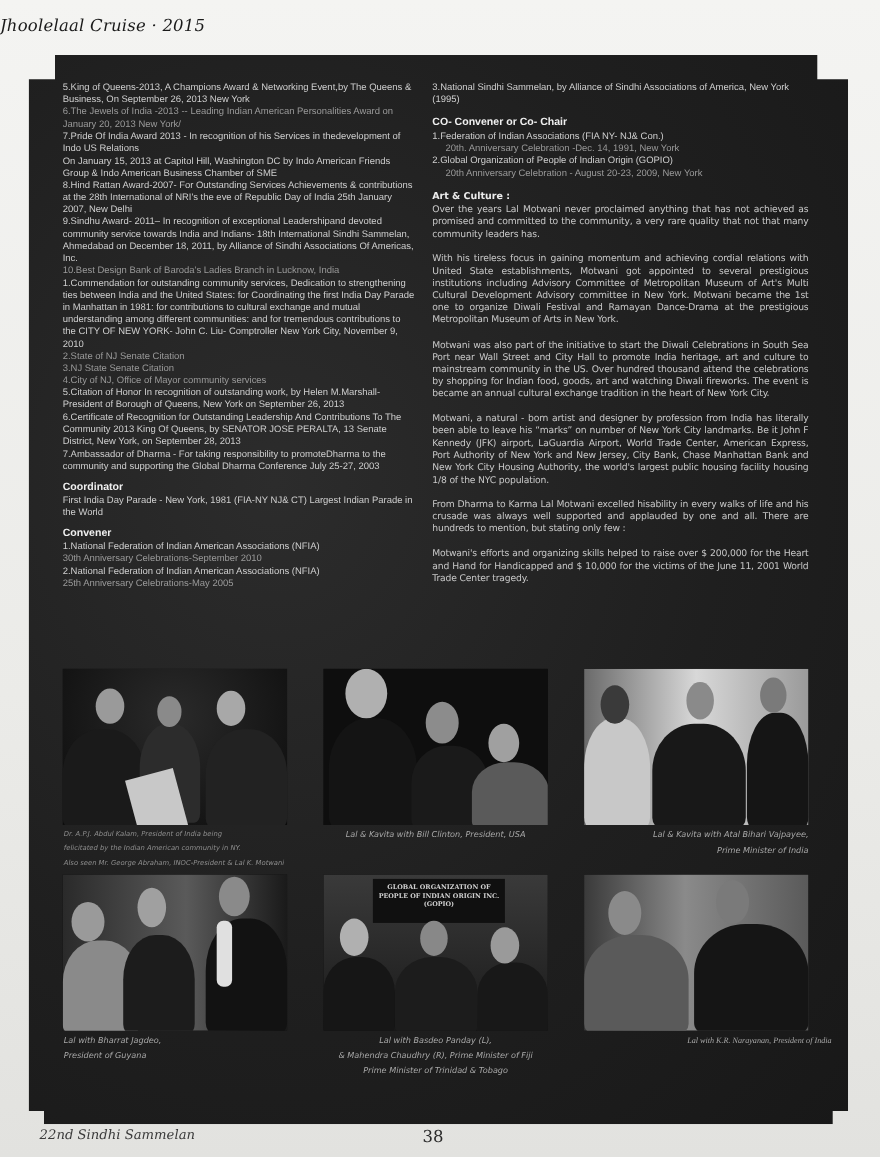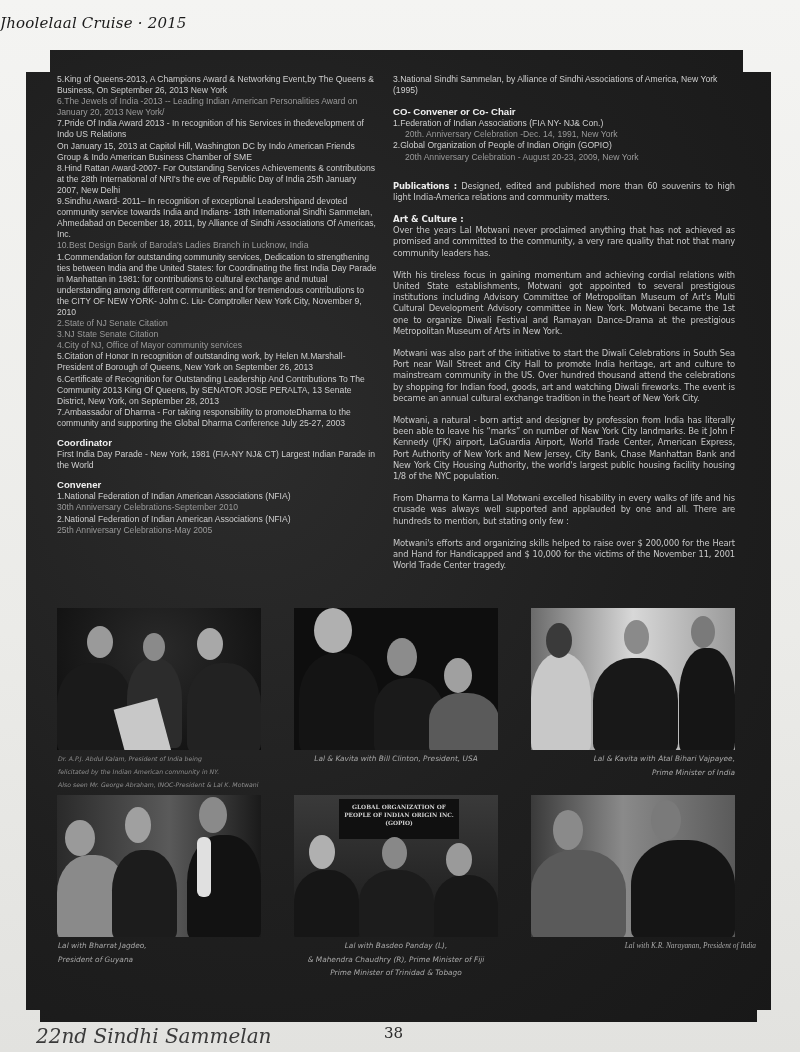--- a/index.html
+++ b/index.html
@@ -55,21 +55,21 @@
   .head { position: absolute; border-radius: 50%; }
   .caption {
     position: absolute; font-family: "DejaVu Sans", sans-serif; font-style: italic;
     font-size: 7.4px; line-height: 13.5px; color: #a8a8a8;
   }
   .caption.small { font-size: 6.2px; line-height: 13px; color: #8d8d8d; }
   .caption.right { text-align: right; }
   .caption.center { text-align: center; }
   .footer-left {
     position: absolute; left: 36px; top: 1024px; font-family: "DejaVu Serif", serif; font-style: italic;
-    font-size: 20px; color: #3a3a3a;
+    font-size: 12px; color: #3a3a3a;
   }
   .footer-page {
     position: absolute; left: 384px; top: 1024px; font-family: "DejaVu Serif", serif;
     font-size: 15px; color: #2a2a2a;
   }
 </style>
 </head>
 <body>
 
 <div class="page-header">Jhoolelaal Cruise · 2015</div>
@@ -109,29 +109,28 @@
 
 <div class="col-right">
   <p>3.National Sindhi Sammelan, by Alliance of Sindhi Associations of America, New York (1995)</p>
 
   <div class="h">CO- Convener or Co- Chair</div>
   <p>1.Federation of Indian Associations (FIA NY- NJ&amp; Con.)</p>
   <p class="dim">20th. Anniversary Celebration -Dec. 14, 1991, New York</p>
   <p>2.Global Organization of People of Indian Origin (GOPIO)</p>
   <p class="dim">20th Anniversary Celebration - August 20-23, 2009, New York</p>
 
-  <p class="prose" style="margin-top:18px;"><b>Publications :</b><span> Designed, edited and published more than 60 souvenirs to high light India-America relations and community matters.</span></p>
 
   <div class="prose-h">Art &amp; Culture :</div>
   <p class="prose first">Over the years Lal Motwani never proclaimed anything that has not achieved as promised and committed to the community, a very rare quality that not that many community leaders has.</p>
   <p class="prose">With his tireless focus in gaining momentum and achieving cordial relations with United State establishments, Motwani got appointed to several prestigious institutions including Advisory Committee of Metropolitan Museum of Art's Multi Cultural Development Advisory committee in New York. Motwani became the 1st one to organize Diwali Festival and Ramayan Dance-Drama at the prestigious Metropolitan Museum of Arts in New York.</p>
   <p class="prose">Motwani was also part of the initiative to start the Diwali Celebrations in South Sea Port near Wall Street and City Hall to promote India heritage, art and culture to mainstream community in the US. Over hundred thousand attend the celebrations by shopping for Indian food, goods, art and watching Diwali fireworks. The event is became an annual cultural exchange tradition in the heart of New York City.</p>
   <p class="prose">Motwani, a natural - born artist and designer by profession from India  has literally been able to leave his “marks” on number of New York City landmarks. Be it John F Kennedy (JFK) airport, LaGuardia Airport, World Trade Center, American Express, Port Authority of New York and New Jersey, City Bank, Chase Manhattan Bank and New York City Housing Authority, the world's largest public housing facility housing 1/8 of the NYC population.</p>
   <p class="prose">From Dharma to Karma Lal Motwani excelled hisability in every walks of life and his crusade was always well supported and applauded by one and all. There are hundreds to mention, but stating only few :</p>
-  <p class="prose">Motwani's efforts and organizing skills helped to raise over $ 200,000 for the Heart and Hand for Handicapped and $ 10,000 for the victims of the November 11, 2001 World Trade Center tragedy.</p>
+  <p class="prose">Motwani's efforts and organizing skills helped to raise over $ 200,000 for the Heart and Hand for Handicapped and $ 10,000 for the victims of the June 11, 2001 World Trade Center tragedy.</p>
 </div>
 
 <div class="photo" style="left:57px; top:608px; width:204px; height:142px;">
   <div class="bg" style="background: radial-gradient(ellipse at 50% 30%, #2a2a2a, #0c0c0c);"></div>
   <div class="fig" style="left:0; top:55px; width:75px; height:90px; background:#1a1a1a;"></div>
   <div class="head" style="left:30px; top:18px; width:26px; height:32px; background:#9a9a9a;"></div>
   <div class="fig" style="left:70px; top:50px; width:55px; height:90px; background:#2c2c2c;"></div>
   <div class="head" style="left:86px; top:25px; width:22px; height:28px; background:#8a8a8a;"></div>
   <div class="fig" style="left:130px; top:55px; width:74px; height:90px; background:#222;"></div>
   <div class="head" style="left:140px; top:20px; width:26px; height:32px; background:#a8a8a8;"></div>

